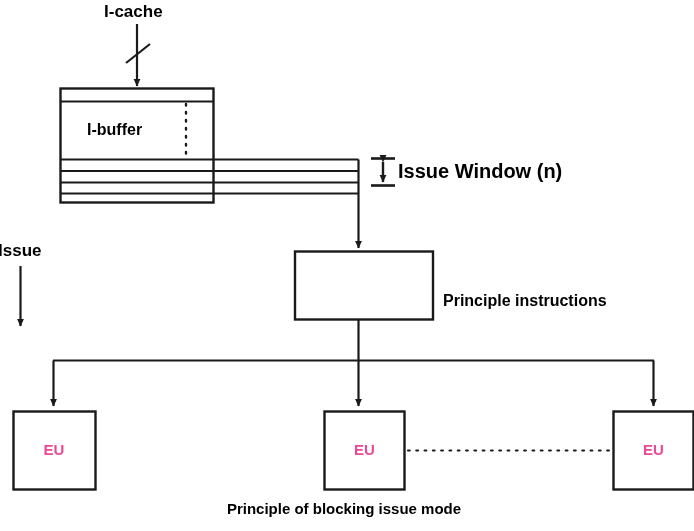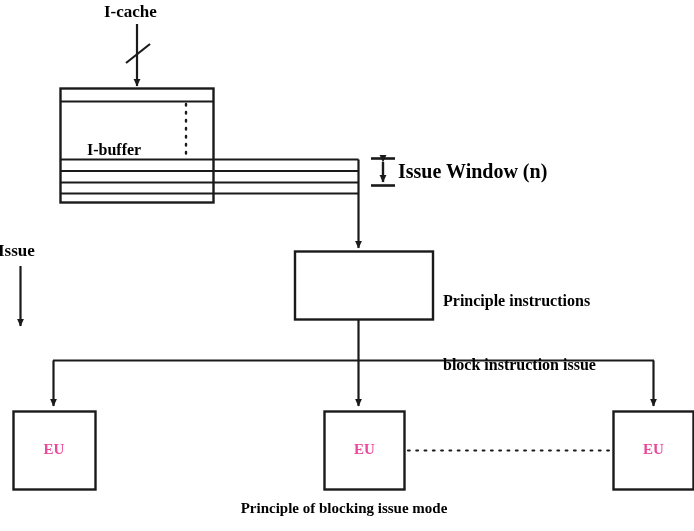--- a/index.html
+++ b/index.html
@@ -20,27 +20,27 @@
   #diagram-svg {
     position: absolute;
     left: 0;
     top: 0;
     width: 694px;
     height: 531px;
   }
   .lbl {
     position: absolute;
     color: #000000;
-    font-family: Liberation Serif, serif;
+    font-family: Liberation Sans, sans-serif;
     font-weight: bold;
     white-space: pre;
     line-height: 1.18;
   }
   .lbl-icache   { left: 104px; top: 2px;   font-size: 17px; }
-  .lbl-ibuffer  { left: 87px;  top: 121px; font-size: 16px; margin-top: 20px; }
+  .lbl-ibuffer  { left: 87px;  top: 121px; font-size: 16px; }
   .lbl-issuewin { left: 398px; top: 160px; font-size: 20px; }
   .lbl-issue    { left: -2px;  top: 241px; font-size: 17px; }
   .lbl-decode   { left: 296px; top: 272px; font-size: 15px;
                   width: 136px; text-align: center; }
   .lbl-dep      { left: 443px; top: 248px; font-size: 16px;
                   line-height: 1.32; }
   .lbl-eu       { position: absolute; font-size: 15px; font-weight: bold;
                   color: #ec4899; text-align: center; }
   .lbl-eu-1     { left: 13px;  top: 441px; width: 82px; }
   .lbl-eu-2     { left: 324px; top: 441px; width: 81px; }
@@ -116,21 +116,20 @@
 
   <div class="lbl lbl-ibuffer">I-buffer</div>
 
   <div class="lbl lbl-issuewin">Issue Window (n)</div>
 
   <div class="lbl lbl-issue">Issue</div>
 
 
   <div class="lbl lbl-dep">
     <div>Principle instructions</div>
-    <div>block instruction issue</div>
   </div>
 
   <div class="lbl lbl-eu lbl-eu-1">EU</div>
   <div class="lbl lbl-eu lbl-eu-2">EU</div>
   <div class="lbl lbl-eu lbl-eu-3">EU</div>
 
   <div class="lbl lbl-caption">Principle of blocking issue mode</div>
 
 </div>
 

